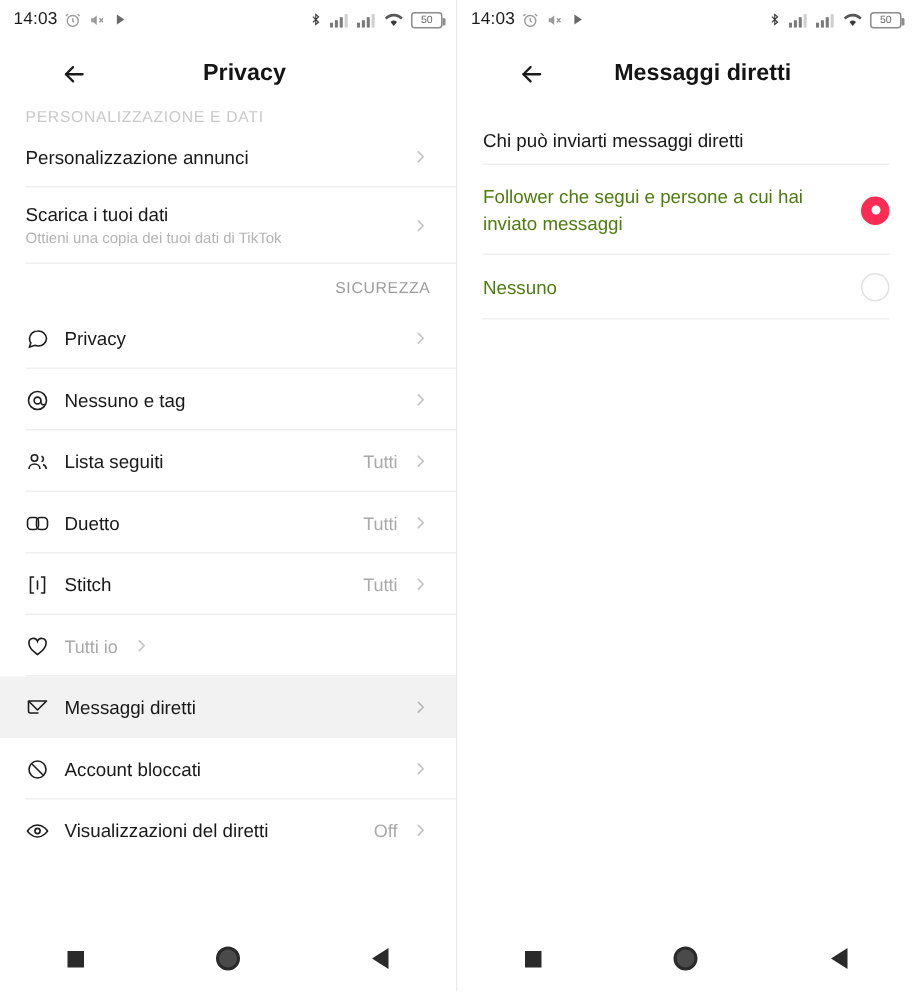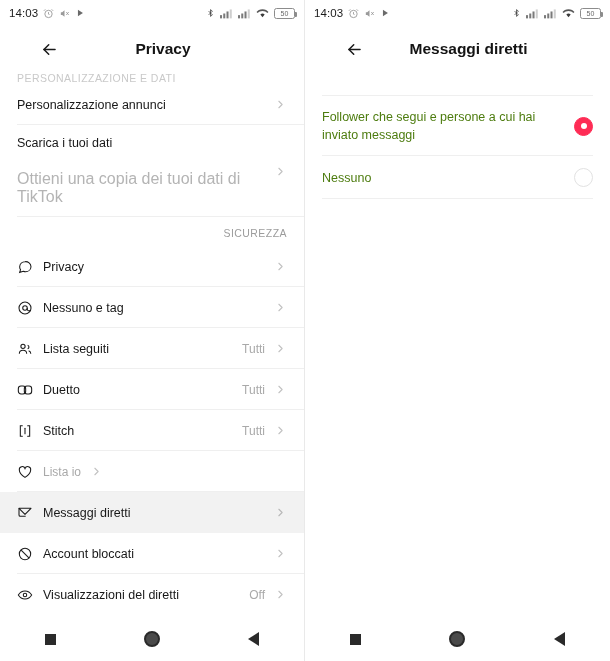--- a/index.html
+++ b/index.html
@@ -130,23 +130,23 @@
     color: #1c1c1c;
   }
   .row-text {
     flex: 1;
     font-size: 12.5px;
     color: #181818;
     padding: 11px 0;
   }
   .row-text .sub {
     display: block;
-    font-size: 16px;
+    font-size: 10px;
     color: #b4b4b4;
-    margin-top: 20px;
+    margin-top: 4px;
   }
   .row-value {
     font-size: 12px;
     color: #a9a9a9;
     margin-right: 9px;
     white-space: nowrap;
   }
   .chev {
     color: #c2c2c2;
     display: flex;
@@ -434,21 +434,21 @@
         </div>
         <div class="sep"></div>
       </div>
 
       <div class="row">
         <div class="row-icon">
           <svg width="16" height="16" viewBox="0 0 24 24" fill="none" stroke="#1c1c1c" stroke-width="1.6">
               <path d="M12 20S3.5 14.5 3.5 8.9A4.4 4.4 0 0112 6.8a4.4 4.4 0 018.5 2.1C20.5 14.5 12 20 12 20z"></path>
             </svg>
         </div>
-        <div class="row-value">Lista io</div>
+        <div class="row-value">Tutti io</div>
         <div class="chev">
           <svg width="13" height="13" viewBox="0 0 24 24" fill="none" stroke="#c2c2c2" stroke-width="2" stroke-linecap="round" stroke-linejoin="round">
               <path d="M9 6l6 6-6 6"></path>
             </svg>
         </div>
         <div class="sep"></div>
       </div>
 
       <div class="row selected no-sep">
         <div class="row-icon">
@@ -579,20 +579,21 @@
       <div class="back-btn">
         <svg width="19" height="19" viewBox="0 0 24 24" fill="none" stroke="#1a1a1a" stroke-width="1.9" stroke-linecap="round" stroke-linejoin="round">
             <path d="M19 12H5"></path>
             <path d="M11 6l-6 6 6 6"></path>
           </svg>
       </div>
       <div class="header-title">Messaggi diretti</div>
     </div>
 
     <div class="dm-title">
+      <span>Chi può inviarti messaggi diretti</span>
       <div class="sep"></div>
     </div>
 
     <div class="option">
       <div class="option-label">Follower che segui e persone a cui hai inviato messaggi</div>
       <div class="radio on"></div>
       <div class="sep"></div>
     </div>
 
     <div class="option">

